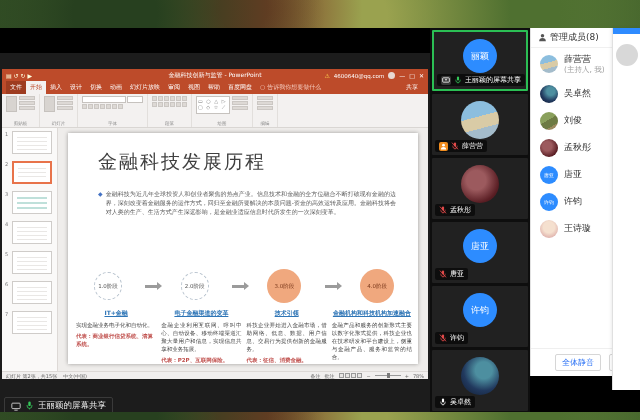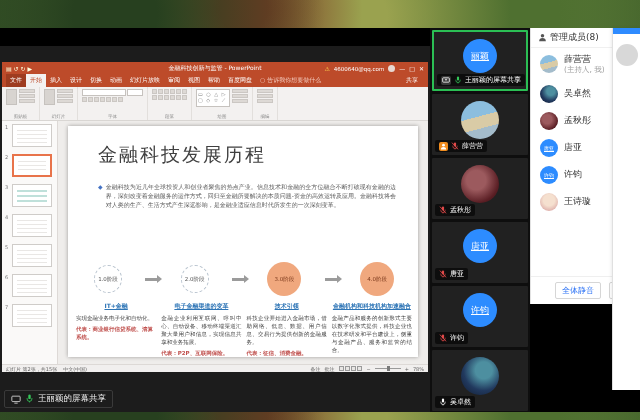--- a/index.html
+++ b/index.html
@@ -16,21 +16,21 @@
       linear-gradient(90deg,#3c5a2a,#6c8b3e 30%,#55722f 55%,#76924a 80%,#415f2c);
   }
   .wall.top { top:0; height:28px; }
   .wall.bottom { top:412px; height:8px; }
 
   
   .titlebar { position:absolute; left:0; top:28px; width:530px; height:18px; background:#fdfdfd; border-bottom:1px solid #e3e3e3; display:flex; align-items:center; justify-content:center; }
   .titlebar span { font-size:11px; color:#222; }
 
   
-  .share-area { position:absolute; left:0; top:46px; width:430px; height:366px; background:#1c1c1c; }
+  .share-area { position:absolute; left:0; top:53px; width:430px; height:366px; background:#1c1c1c; }
 
   
   .ppt { position:absolute; left:2px; top:16px; width:426px; height:310px; background:#f3f1f0; font-size:6px; }
   .ppt-titlebar { position:absolute; left:0; top:0; width:100%; height:13px; background:#bd4b2a; color:#fff; display:flex; align-items:center; padding:0 4px; }
   .qa-icons { display:flex; gap:3px; font-size:6px; color:#ffd; }
   .ppt-title { position:absolute; left:0; right:0; text-align:center; font-size:6px; color:#fff; }
   .ppt-tb-right { margin-left:auto; display:flex; gap:4px; align-items:center; font-size:5.5px; z-index:2; }
   .warn { color:#ffd34d; font-size:6px; }
   .acct-dot { width:7px; height:7px; border-radius:50%; background:#e8d8d2; display:inline-block; }
   .winbtn { color:#fff; font-size:6px; }
@@ -94,29 +94,29 @@
 
   
   .share-badge { position:absolute; left:4px; bottom:4px; background:rgba(28,28,28,.92); border:1px solid #3a3a3a; border-radius:2px; padding:2px 6px; display:flex; align-items:center; gap:4px; }
   .share-badge span { font-size:8.5px; color:#eee; }
 
   
   .video-col { position:absolute; left:430px; top:28px; width:100px; height:384px; background:#0e0e0e; padding-top:2px; }
   .vtile { position:relative; width:96px; height:61px; margin:0 auto 3px auto; background:#212121; border-radius:1px; }
   .vtile.active { border:2px solid #2bbf54; }
   .av-center { position:absolute; left:50%; top:7px; transform:translateX(-50%); }
-  .av-text { border-radius:50%; color:#fff; display:flex; align-items:center; justify-content:center;text-decoration:underline; }
+  .av-text { border-radius:50%; color:#fff; display:flex; align-items:center; justify-content:center; }
   .av-photo { border-radius:50%; }
   .vlabel { position:absolute; left:3px; bottom:3px; background:rgba(0,0,0,.6); border-radius:2px; padding:1px 4px; display:flex; align-items:center; gap:3px; max-width:90px; }
   .vlabel span { font-size:7px; color:#fff; white-space:nowrap; }
   .badge-host { width:9px; height:9px; border-radius:2px; background:#f08c1e; display:flex; align-items:center; justify-content:center; flex:none; }
   .badge-share { width:10px; height:9px; border-radius:2px; background:#3a3a3a; display:flex; align-items:center; justify-content:center; flex:none; }
 
   
-  .member-panel { position:absolute; left:530px; top:28px; width:110px; height:276px; background:#fff; border-left:1px solid #e2e2e2; overflow:hidden; }
+  .member-panel { position:absolute; left:530px; top:28px; width:110px; height:348px; background:#fff; border-left:1px solid #e2e2e2; overflow:hidden; }
   .mp-header { height:20px; display:flex; align-items:center; gap:3px; padding:0 7px; border-bottom:1px solid #f0f0f0; }
   .mp-header span { font-size:9px; color:#333; }
   .mp-search { margin:5px 7px; height:16px; border:1px solid #ddd; border-radius:2px; display:flex; align-items:center; gap:3px; padding:0 4px; width:72px; }
   .mp-search input { border:none; outline:none; width:52px; font-size:8px; color:#333; font-family:inherit; }
   .mp-search input::placeholder { color:#b5b5b5; }
   .mrow { display:flex; align-items:center; gap:6px; padding:0 0 0 9px; height:27px; }
   .mrow.tall { height:32px; }
   .mname { font-size:9px; color:#333; line-height:11px; }
   .msub { font-size:7.5px; color:#a0a0a0; line-height:9px; }
   .mp-footer { position:absolute; left:0; bottom:0; width:110px; height:28px; border-top:1px solid #efefef; background:#fff; display:flex; align-items:center; gap:8px; padding-left:24px; }
@@ -473,20 +473,26 @@
             <div class="msub">(主持人, 我)</div>
           </div>
         </div>
         <div class="mrow">
           <div class="av-photo g-galaxy" style="width:18px;height:18px;"></div>
           <div>
             <div class="mname">吴卓然</div>
           </div>
         </div>
         <div class="mrow">
+          <div class="av-photo g-green" style="width:18px;height:18px;"></div>
+          <div>
+            <div class="mname">刘俊</div>
+          </div>
+        </div>
+        <div class="mrow">
           <div class="av-photo g-flower" style="width:18px;height:18px;"></div>
           <div>
             <div class="mname">孟秋彤</div>
           </div>
         </div>
         <div class="mrow">
           <div class="av-text" style="width:18px;height:18px;background:#2d8cff;font-size:5px;">唐亚</div>
           <div>
             <div class="mname">唐亚</div>
           </div>

